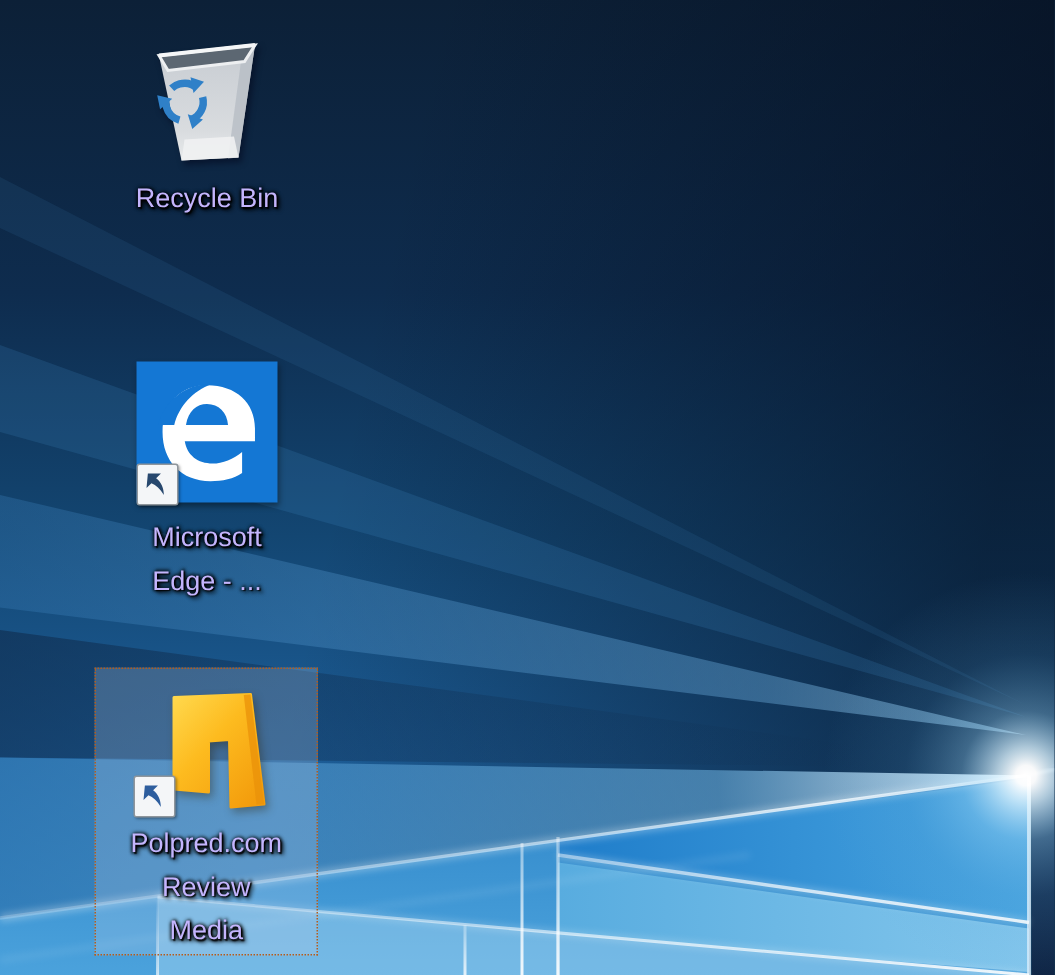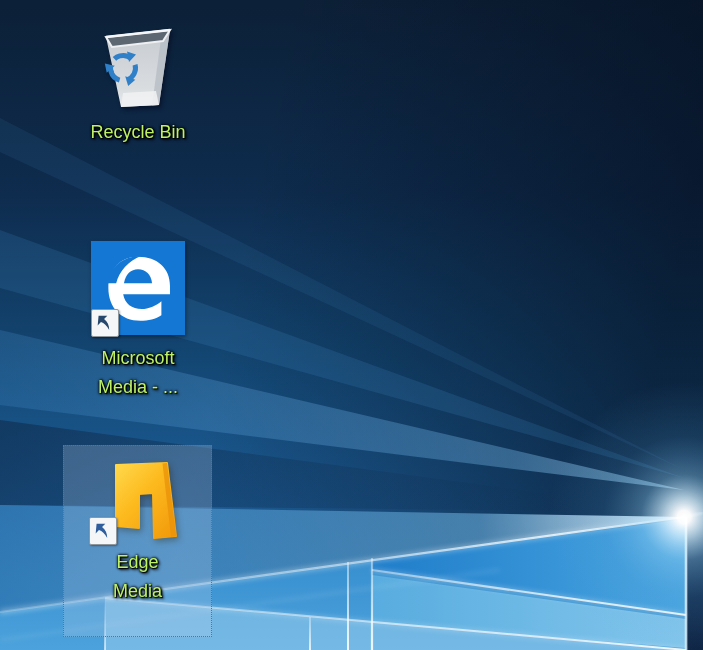--- a/index.html
+++ b/index.html
@@ -12,21 +12,21 @@
 
   .icon-slot{
     position:absolute;display:flex;flex-direction:column;align-items:center;
     box-sizing:border-box;border:1px dotted transparent;cursor:default;
   }
   .icon-slot.selected{
     border:1px dotted #b45c1c;
     background:rgba(186,210,234,0.26);
   }
   .label{
-    color:#bef264;font-size:18px;line-height:29px;text-align:center;width:100%;
+    color:#c4b5fd;font-size:18px;line-height:29px;text-align:center;width:100%;
     text-shadow:1px 1px 1px #000, -1px 1px 2px rgba(0,0,0,.6), 1px -1px 2px rgba(0,0,0,.6), 2px 2px 3px rgba(0,0,0,.9), 0 0 3px rgba(0,0,0,.8);
     white-space:nowrap;
   }
   .label .line{display:block;}
 
   
   .slot-recycle{left:68px;top:20px;width:140px;}
   .slot-recycle .label{margin-top:9px;}
   .bin-art{filter:drop-shadow(2px 3px 2px rgba(0,0,20,0.45));}
 
@@ -231,21 +231,21 @@
         <path fill="#1477d4" d="M8 44 C14 24 30 9 54 9 C38 15 26 28 22 44 Z"></path>
       </svg>
       <div class="shortcut-overlay">
         <svg width="22" height="22" viewBox="0 0 24 24">
           <path d="M5 4 L14.5 4 L11 7.5 C14.8 10.4 16.6 14.6 16.6 19.6 C13.9 15 11 12.2 7.6 11 L4 14.6 Z" fill="#27486e"></path>
         </svg>
       </div>
     </div>
     <div class="label">
       <span class="line">Microsoft</span>
-      <span class="line">Media - ...</span>
+      <span class="line">Edge - ...</span>
     </div>
   </div>
 
   <div class="icon-slot slot-polpred selected">
     <svg class="n-art" width="64" height="80" viewBox="0 0 64 80">
       <defs>
         <linearGradient id="nGrad" x1="0" y1="0" x2="0.85" y2="1">
           <stop offset="0" stop-color="#ffd94e"></stop>
           <stop offset="0.45" stop-color="#fdbb1f"></stop>
           <stop offset="1" stop-color="#f39c0c"></stop>
@@ -253,18 +253,19 @@
       </defs>
       <path d="M2 3 L53 1 L62 74 L40 76 L39 31 L25 32 L25 66 L2 64 Z" fill="url(#nGrad)" stroke="url(#nGrad)" stroke-width="2" stroke-linejoin="round"></path>
       <path d="M53 1 L62 74 L57 74.5 L48.5 1.4 Z" fill="#e9920a" opacity="0.75"></path>
     </svg>
     <div class="shortcut-overlay">
       <svg width="22" height="22" viewBox="0 0 24 24">
         <path d="M5 4 L14.5 4 L11 7.5 C14.8 10.4 16.6 14.6 16.6 19.6 C13.9 15 11 12.2 7.6 11 L4 14.6 Z" fill="#2e5e9e"></path>
       </svg>
     </div>
     <div class="label">
-      <span class="line">Edge</span>
+      <span class="line">Polpred.com</span>
+      <span class="line">Review</span>
       <span class="line">Media</span>
     </div>
   </div>
 
 </div>
 
 </body></html>

